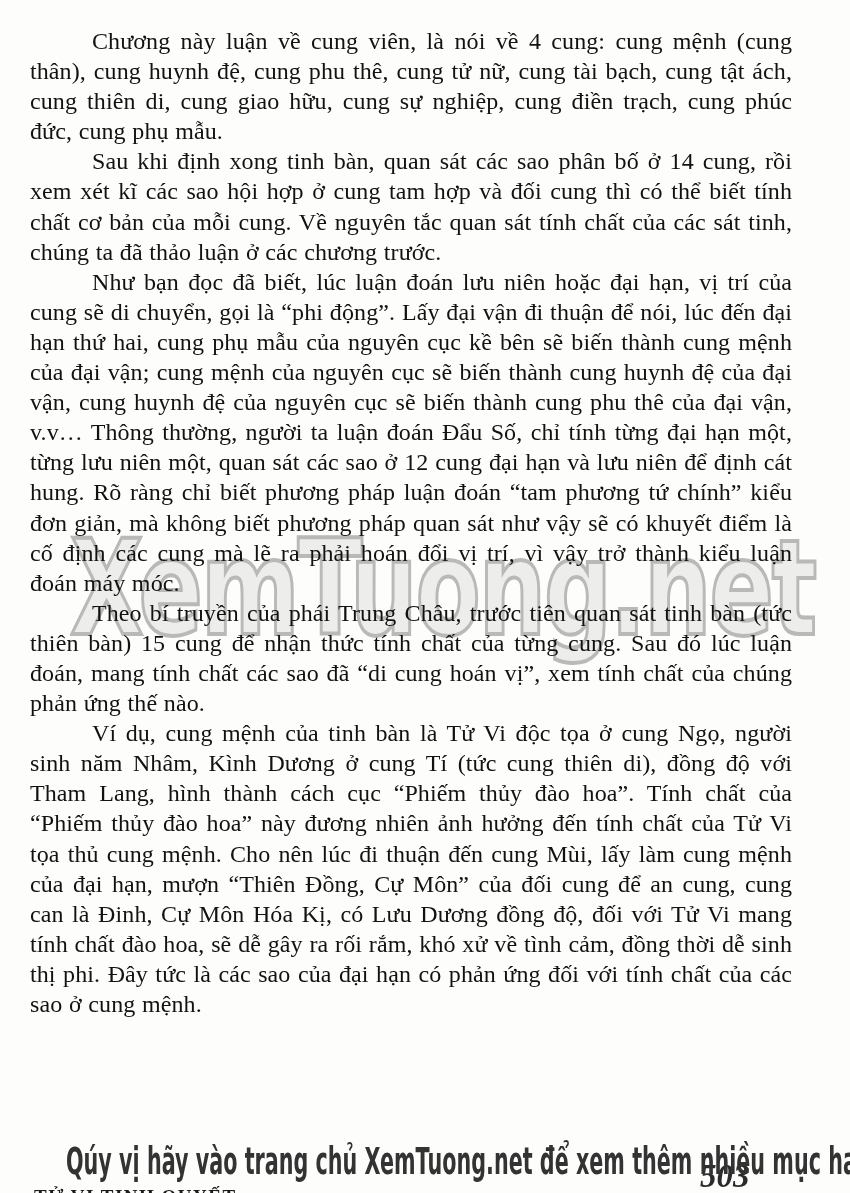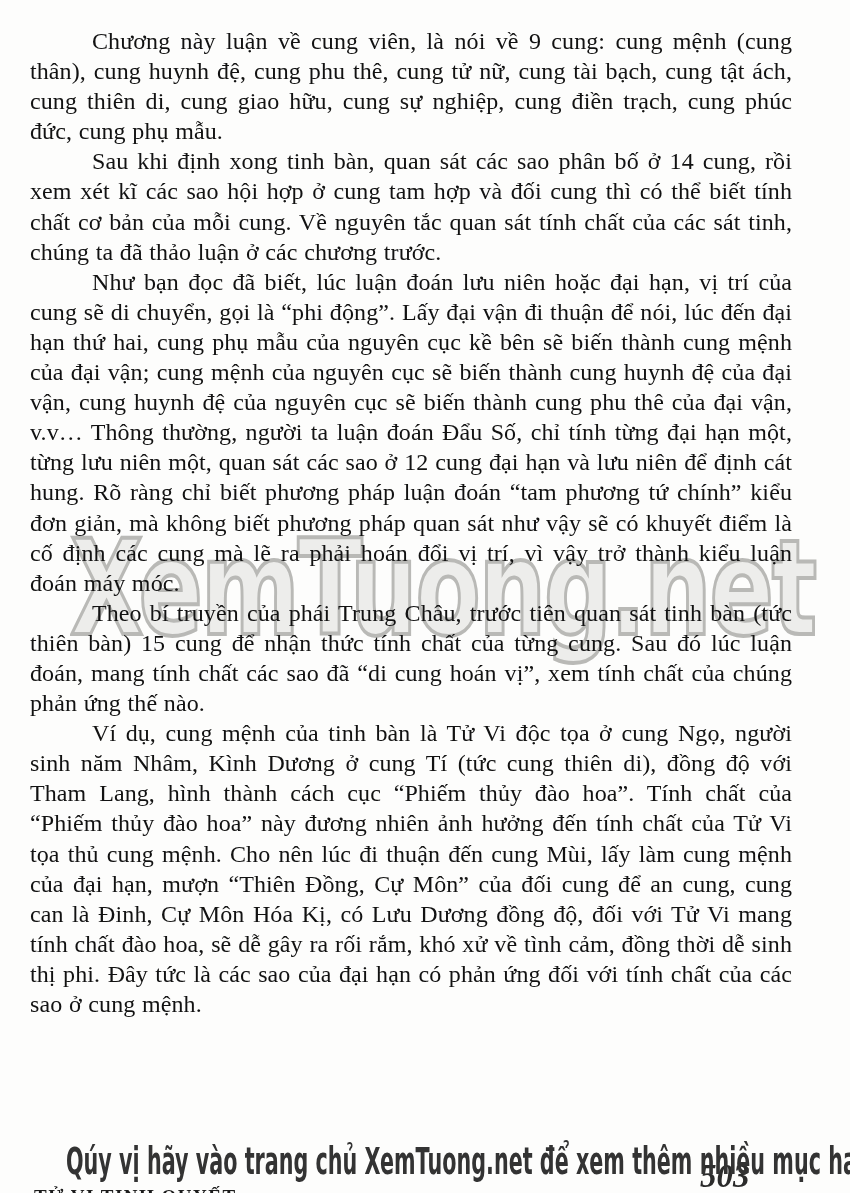--- a/index.html
+++ b/index.html
@@ -95,21 +95,21 @@
   }
 </style>
 </head>
 <body>
 
 <div class="scan-page">
 
   <div class="watermark">XemTuong.net</div>
 
   <div class="textblock">
-    <p>Chương này luận về cung viên, là nói về 9 cung: cung mệnh (cung thân), cung huynh đệ, cung phu thê, cung tử nữ, cung tài bạch, cung tật ách, cung thiên di, cung giao hữu, cung sự nghiệp, cung điền trạch, cung phúc đức, cung phụ mẫu.</p>
+    <p>Chương này luận về cung viên, là nói về 4 cung: cung mệnh (cung thân), cung huynh đệ, cung phu thê, cung tử nữ, cung tài bạch, cung tật ách, cung thiên di, cung giao hữu, cung sự nghiệp, cung điền trạch, cung phúc đức, cung phụ mẫu.</p>
     <p>Sau khi định xong tinh bàn, quan sát các sao phân bố ở 14 cung, rồi xem xét kĩ các sao hội hợp ở cung tam hợp và đối cung thì có thể biết tính chất cơ bản của mỗi cung. Về nguyên tắc quan sát tính chất của các sát tinh, chúng ta đã thảo luận ở các chương trước.</p>
     <p>Như bạn đọc đã biết, lúc luận đoán lưu niên hoặc đại hạn, vị trí của cung sẽ di chuyển, gọi là “phi động”. Lấy đại vận đi thuận để nói, lúc đến đại hạn thứ hai, cung phụ mẫu của nguyên cục kề bên sẽ biến thành cung mệnh của đại vận; cung mệnh của nguyên cục sẽ biến thành cung huynh đệ của đại vận, cung huynh đệ của nguyên cục sẽ biến thành cung phu thê của đại vận, v.v… Thông thường, người ta luận đoán Đẩu Số, chỉ tính từng đại hạn một, từng lưu niên một, quan sát các sao ở 12 cung đại hạn và lưu niên để định cát hung. Rõ ràng chỉ biết phương pháp luận đoán “tam phương tứ chính” kiểu đơn giản, mà không biết phương pháp quan sát như vậy sẽ có khuyết điểm là cố định các cung mà lẽ ra phải hoán đổi vị trí, vì vậy trở thành kiểu luận đoán máy móc.</p>
     <p>Theo bí truyền của phái Trung Châu, trước tiên quan sát tinh bàn (tức thiên bàn) 15 cung để nhận thức tính chất của từng cung. Sau đó lúc luận đoán, mang tính chất các sao đã “di cung hoán vị”, xem tính chất của chúng phản ứng thế nào.</p>
     <p>Ví dụ, cung mệnh của tinh bàn là Tử Vi độc tọa ở cung Ngọ, người sinh năm Nhâm, Kình Dương ở cung Tí (tức cung thiên di), đồng độ với Tham Lang, hình thành cách cục “Phiếm thủy đào hoa”. Tính chất của “Phiếm thủy đào hoa” này đương nhiên ảnh hưởng đến tính chất của Tử Vi tọa thủ cung mệnh. Cho nên lúc đi thuận đến cung Mùi, lấy làm cung mệnh của đại hạn, mượn “Thiên Đồng, Cự Môn” của đối cung để an cung, cung can là Đinh, Cự Môn Hóa Kị, có Lưu Dương đồng độ, đối với Tử Vi mang tính chất đào hoa, sẽ dễ gây ra rối rắm, khó xử về tình cảm, đồng thời dễ sinh thị phi. Đây tức là các sao của đại hạn có phản ứng đối với tính chất của các sao ở cung mệnh.</p>
   </div>
 
   <div class="footer-book-title">TỬ VI TINH QUYẾT</div>
 
   <div class="footer-page-number">503</div>
 

